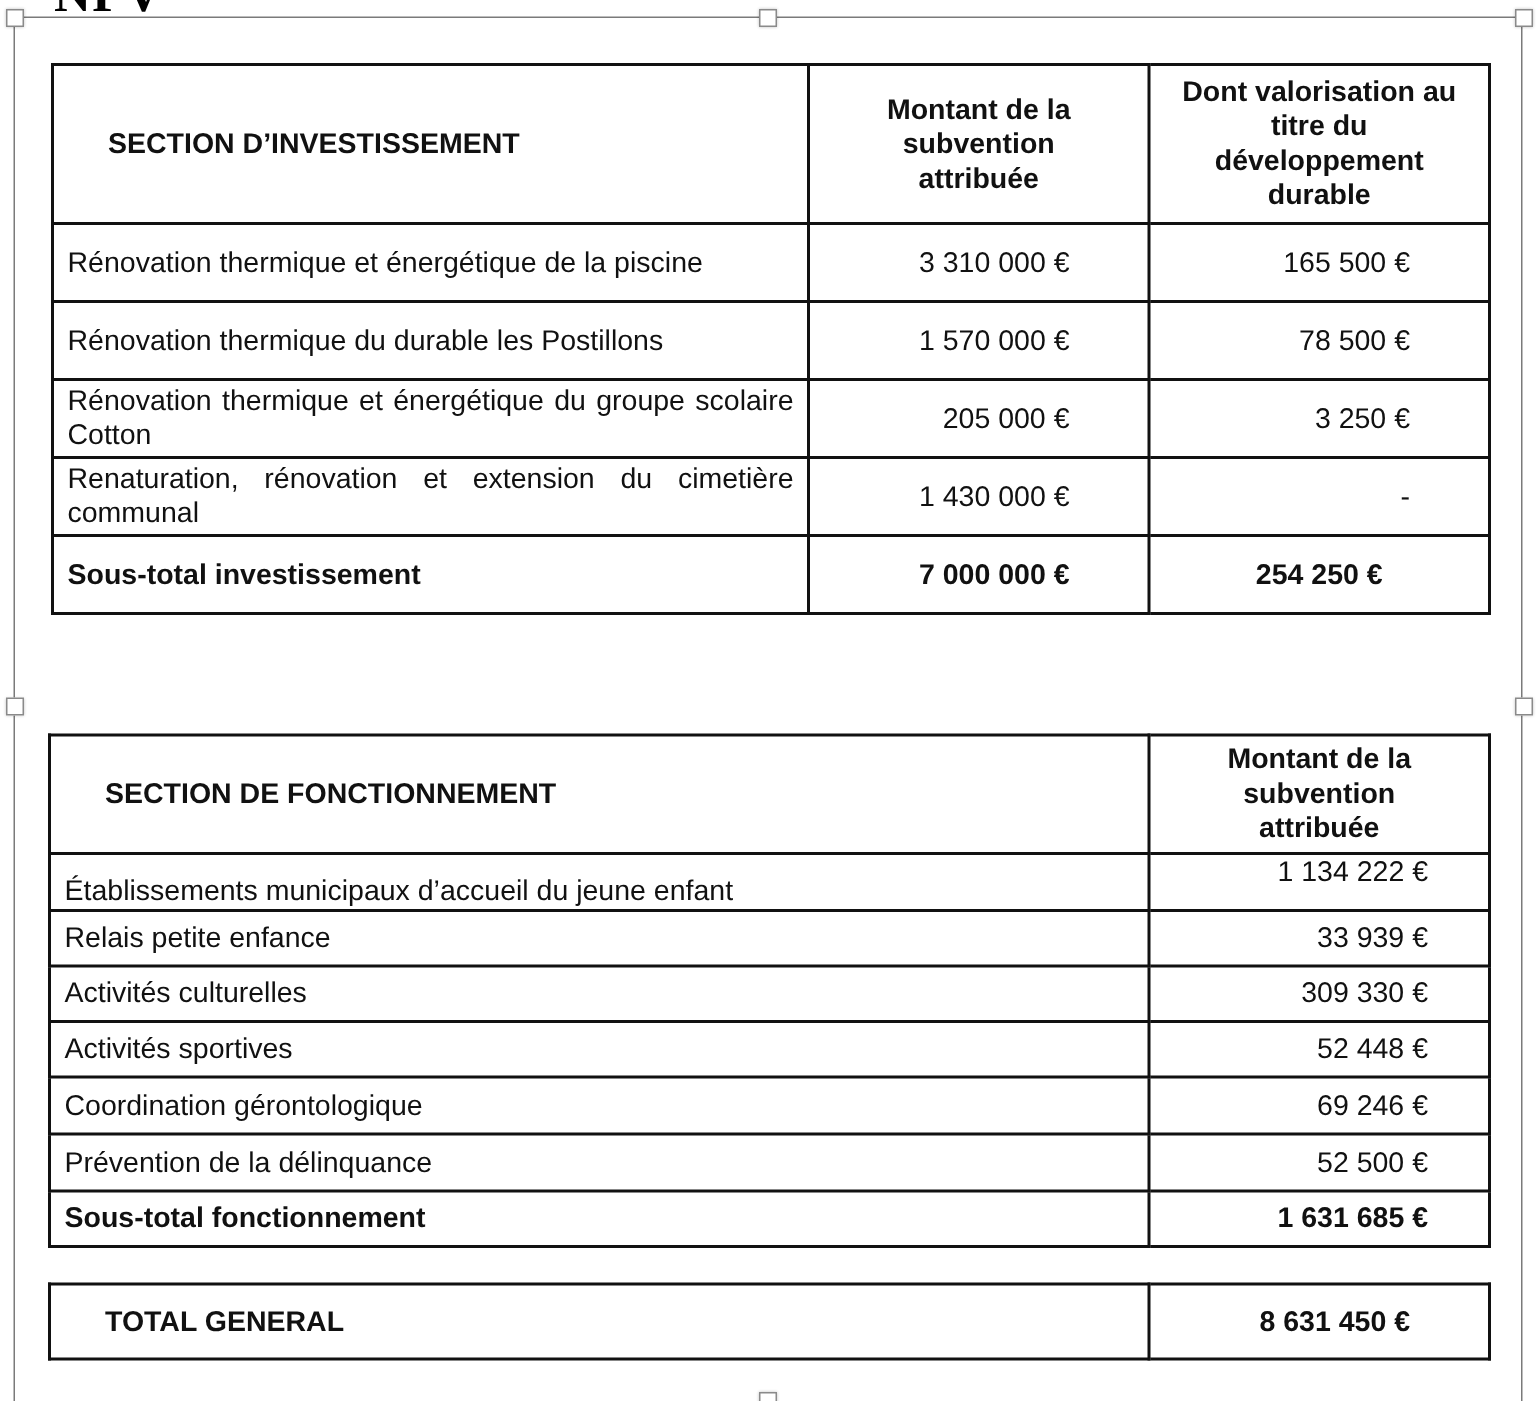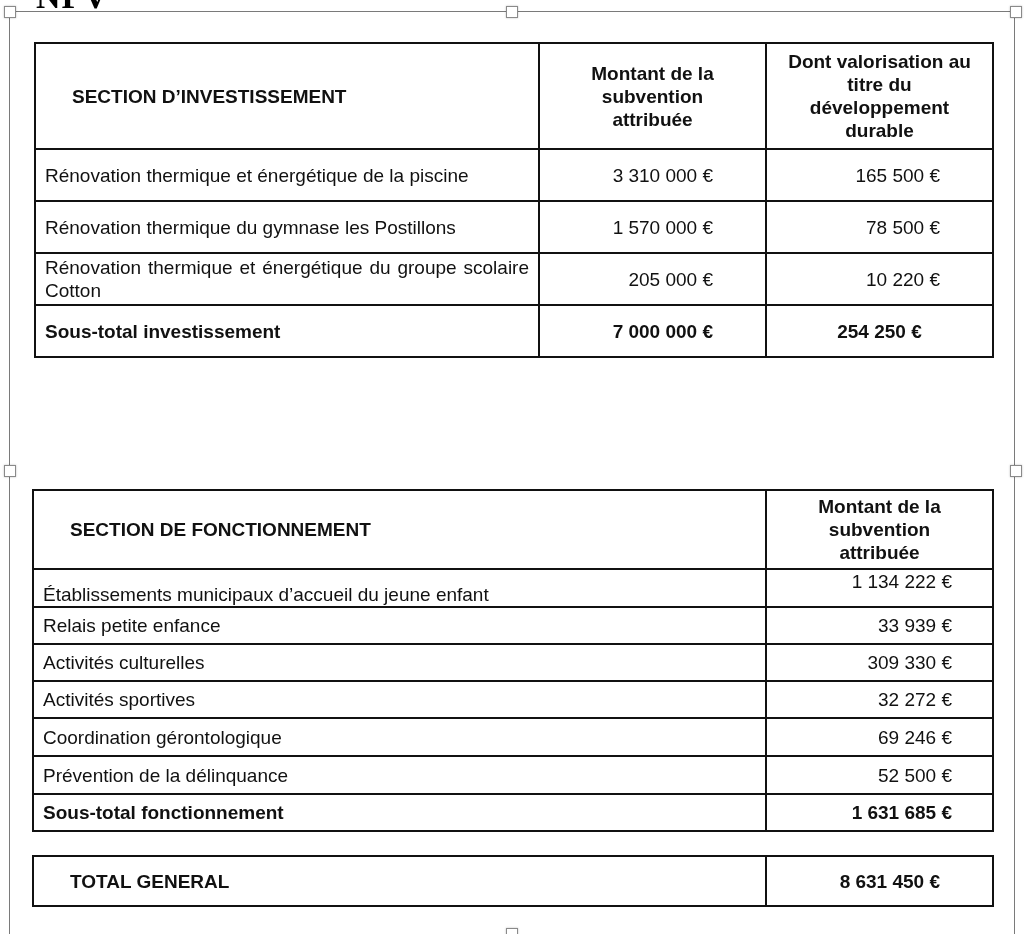--- a/index.html
+++ b/index.html
@@ -64,28 +64,33 @@
     <td class="sec">SECTION D’INVESTISSEMENT</td>
     <td class="hdr" style="padding:0 26px;">Montant de la subvention attribuée</td>
     <td class="hdr" style="padding:0 14px;">Dont valorisation au titre du développement durable</td>
   </tr>
   <tr style="height:52px">
     <td class="just">Rénovation thermique et énergétique de la piscine</td>
     <td class="num">3 310 000 €</td>
     <td class="num">165 500 €</td>
   </tr>
   <tr style="height:52px">
-    <td class="just">Rénovation thermique du gymnase les Postillons</td>
+    <td class="just">Rénovation thermique du durable les Postillons</td>
     <td class="num">1 570 000 €</td>
     <td class="num">78 500 €</td>
   </tr>
   <tr style="height:52px">
     <td class="just">Rénovation thermique et énergétique du groupe scolaire Cotton</td>
     <td class="num">205 000 €</td>
-    <td class="num">10 220 €</td>
+    <td class="num">3 250 €</td>
+  </tr>
+  <tr style="height:52px">
+    <td class="just">Renaturation, rénovation et extension du cimetière communal</td>
+    <td class="num">1 430 000 €</td>
+    <td class="num">-</td>
   </tr>
   <tr style="height:52px">
     <td class="bold">Sous-total investissement</td>
     <td class="num bold">7 000 000 €</td>
     <td class="cen bold">254 250 €</td>
   </tr>
 </tbody>
   </table>
 
 <table class="tbl t2">
@@ -105,21 +110,21 @@
   <tr style="height:37px">
     <td>Relais petite enfance</td>
     <td class="num">33 939 €</td>
   </tr>
   <tr style="height:37px">
     <td>Activités culturelles</td>
     <td class="num">309 330 €</td>
   </tr>
   <tr style="height:37px">
     <td>Activités sportives</td>
-    <td class="num">32 272 €</td>
+    <td class="num">52 448 €</td>
   </tr>
   <tr style="height:38px">
     <td>Coordination gérontologique</td>
     <td class="num">69 246 €</td>
   </tr>
   <tr style="height:38px">
     <td>Prévention de la délinquance</td>
     <td class="num">52 500 €</td>
   </tr>
   <tr style="height:37px">

